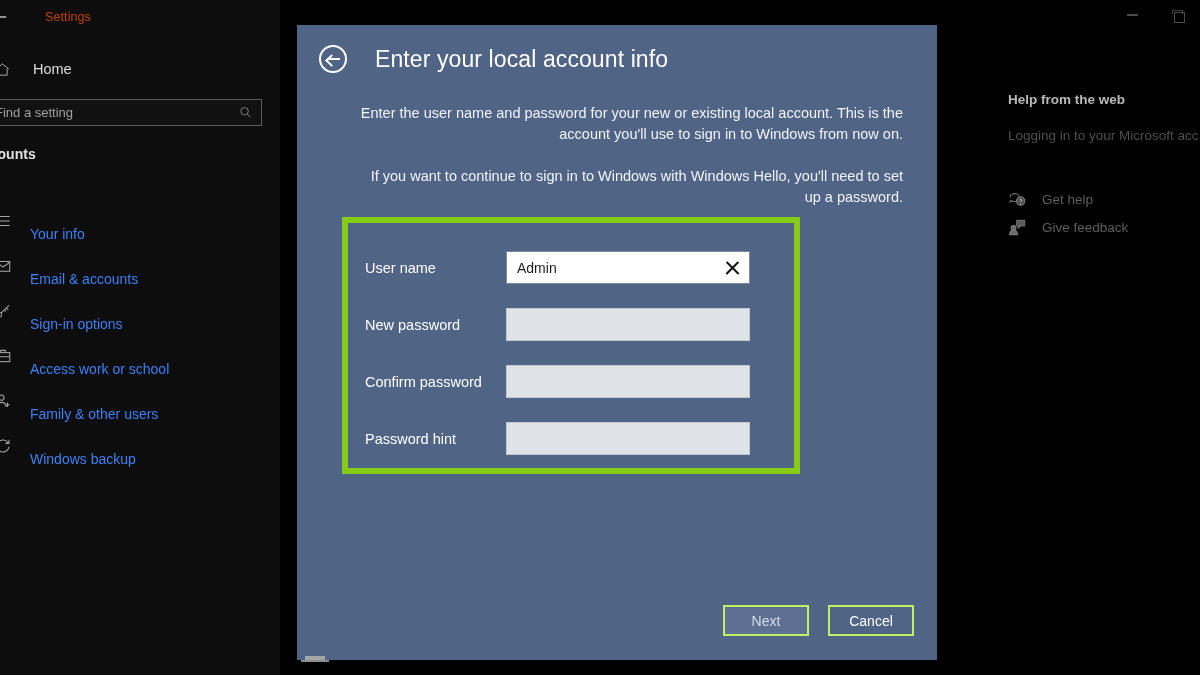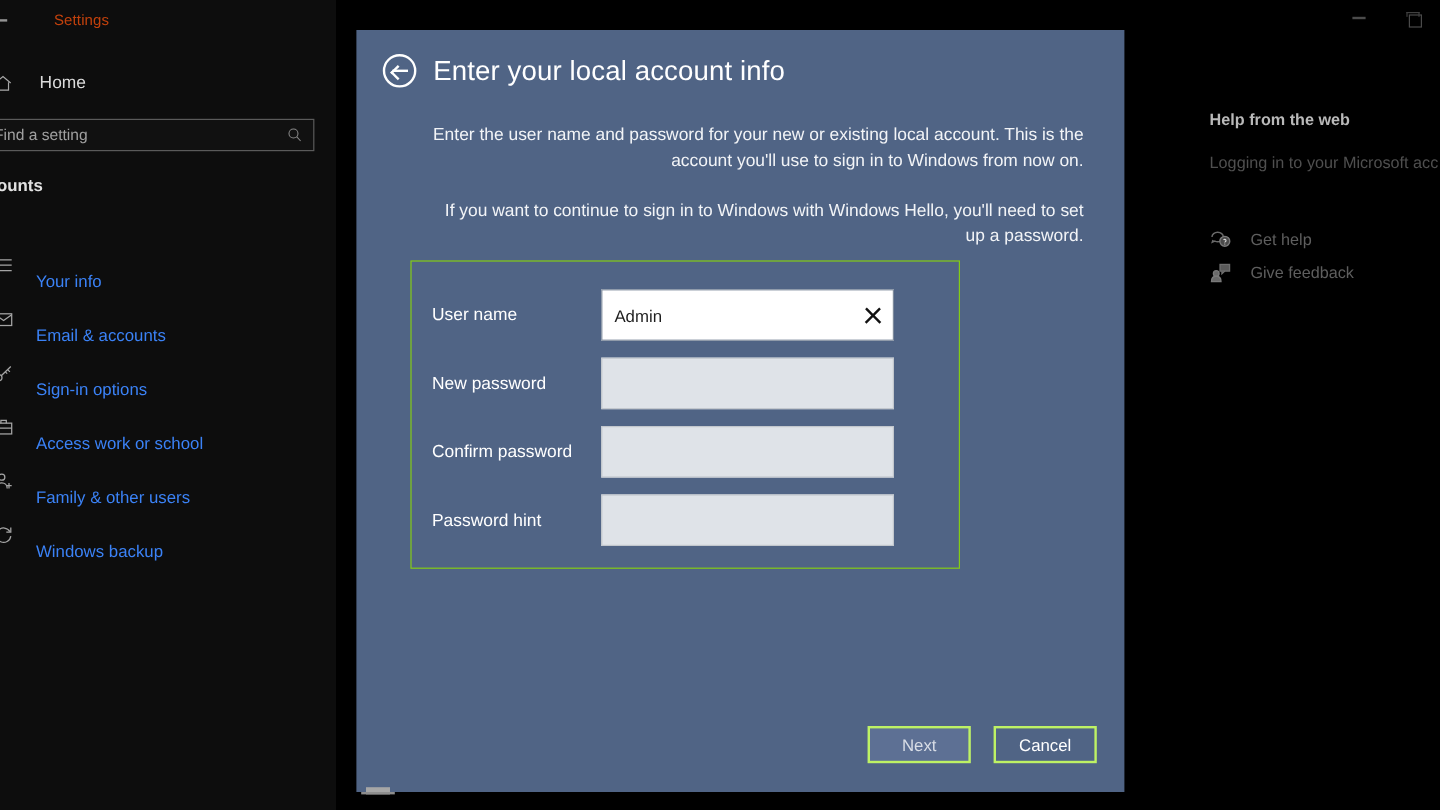--- a/index.html
+++ b/index.html
@@ -207,21 +207,21 @@
     left: 297px; top: 25px;
     width: 640px; height: 635px;
     background: #506485;
   }
 
   .dialog-header {
     position: absolute;
     left: 22px; top: 20px;
     display: flex;
     align-items: center;
-    gap: 14px;
+    gap: 28px;
   }
   .back-circle {
     width: 28px; height: 28px;
     border: 2px solid #ffffff;
     border-radius: 50%;
     position: relative;
     flex: 0 0 28px;
   }
   .back-circle::before {
     content: "";
@@ -257,38 +257,38 @@
     line-height: 21px;
     color: #f2f4f7;
   }
   .dialog-para + .dialog-para { margin-top: 21px; }
 
   
   .form-group {
     position: absolute;
     left: 45px; top: 192px;
     width: 458px; height: 257px;
-    border: 1px solid #84cc16;
+    border: 6px solid #84cc16;
     padding: 16px 0 0 0;
   }
   .form-row {
     height: 57px;
     display: flex;
     align-items: center;
     padding: 0 0 0 17px;
   }
   .form-label {
     width: 141px;
     flex: 0 0 141px;
     font-size: 14.5px;
     color: #ffffff;
   }
   .form-field {
     width: 244px;
-    height: 43px;
+    height: 33px;
     background: #dfe3e8;
     border: 1px solid #c2c7cd;
     display: flex;
     align-items: center;
     padding: 0 6px 0 10px;
   }
   .form-field.filled {
     background: #ffffff;
     border: 1px solid #7d8a9c;
   }

